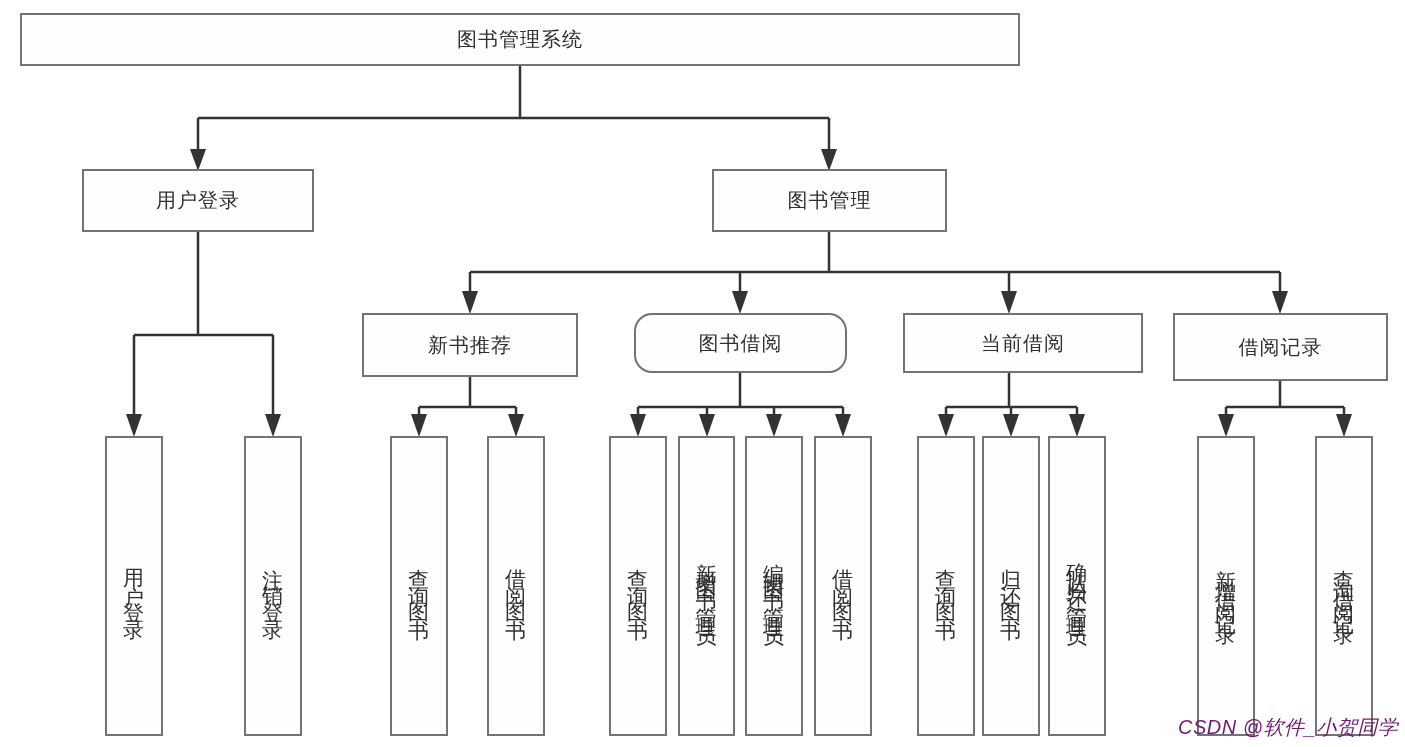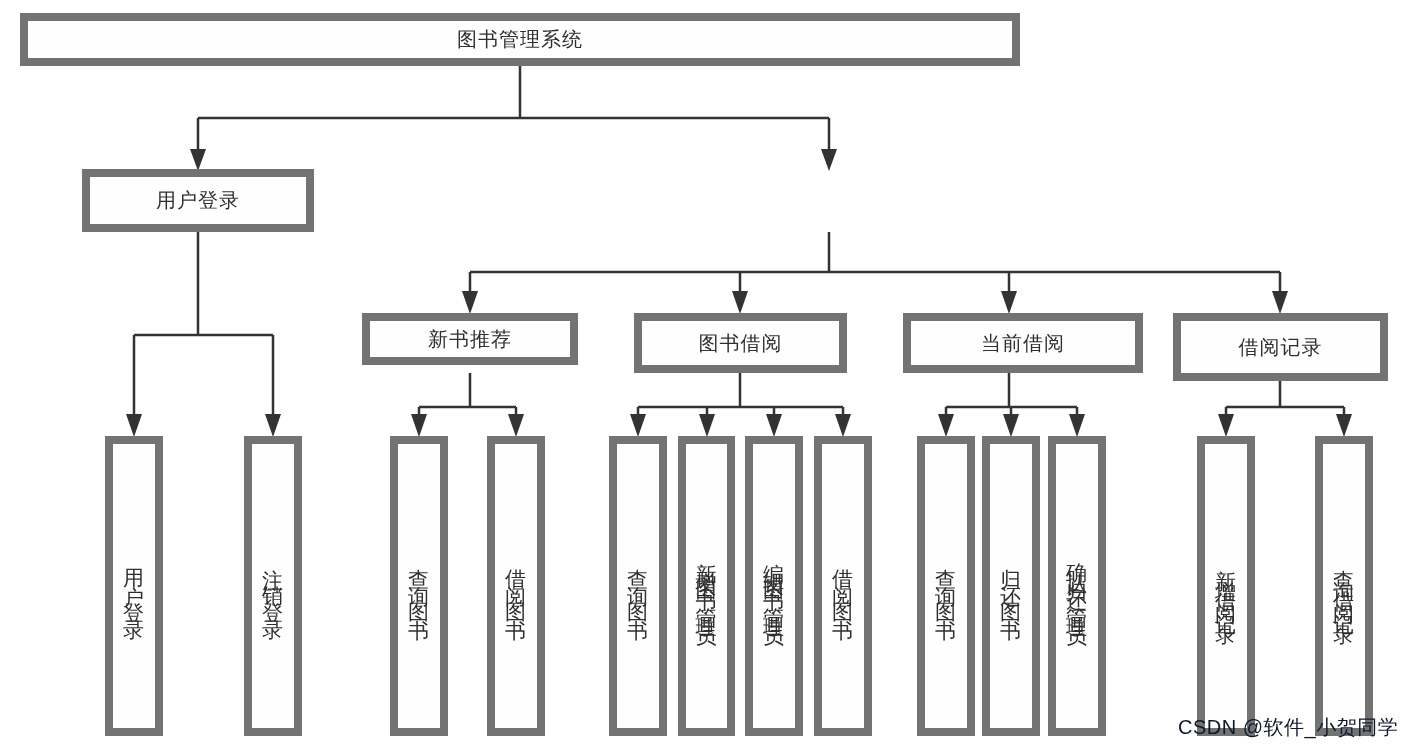--- a/index.html
+++ b/index.html
@@ -23,21 +23,21 @@
     stroke-width:2.5;
   }
   .connectors polygon{
     fill:#333333;
     stroke:none;
   }
   .box{
     position:absolute;
     box-sizing:border-box;
     background:#fefefe;
-    border:8px solid #737373;
+    border:2px solid #737373;
     display:flex;
     align-items:center;
     justify-content:center;
     color:#2f2f2f;
   }
   .box.h span{
     font-size:20px;
     letter-spacing:1px;
     white-space:nowrap;
   }
@@ -48,24 +48,25 @@
     line-height:1;
   }
   .ls-lg span{letter-spacing:17px;}
   .ls-md span{letter-spacing:11px;}
   .ls-sm span{letter-spacing:9px;}
   .watermark{
     position:absolute;
     left:1178px;
     top:714px;
     font-size:20px;
-    color:#0f172a;
+    color:#701a75;
     white-space:nowrap;
     z-index:5;
     letter-spacing:0.5px;
+    font-style:italic;
   }
 </style>
 </head>
 <body>
 
 <div class="canvas">
 
   <svg class="connectors" viewBox="0 0 1405 747" xmlns="http://www.w3.org/2000/svg">
     <g>
       <path d="M520 66 V118 M198 118 H829 M198 118 V165 M829 118 V165"></path>
@@ -109,25 +110,28 @@
     </g>
   </svg>
 
   <div class="box h" style="left:20px;top:13px;width:1000px;height:53px;">
     <span>图书管理系统</span>
   </div>
 
   <div class="box h" style="left:82px;top:169px;width:232px;height:63px;">
     <span>用户登录</span>
   </div>
+  <div class="box h" style="left:712px;top:169px;width:235px;height:63px;">
+    <span>图书管理</span>
+  </div>
 
-  <div class="box h" style="left:362px;top:313px;width:216px;height:52px;">
+  <div class="box h" style="left:362px;top:313px;width:216px;height:64px;">
     <span>新书推荐</span>
   </div>
-  <div class="box h" style="left:634px;top:313px;width:213px;height:60px;">
+  <div class="box h" style="left:634px;top:313px;width:213px;height:60px;border-radius:18px;">
     <span>图书借阅</span>
   </div>
   <div class="box h" style="left:903px;top:313px;width:240px;height:60px;">
     <span>当前借阅</span>
   </div>
   <div class="box h" style="left:1173px;top:313px;width:215px;height:68px;">
     <span>借阅记录</span>
   </div>
 
   <div class="box v ls-lg" style="left:105px;top:436px;width:58px;height:300px;">

